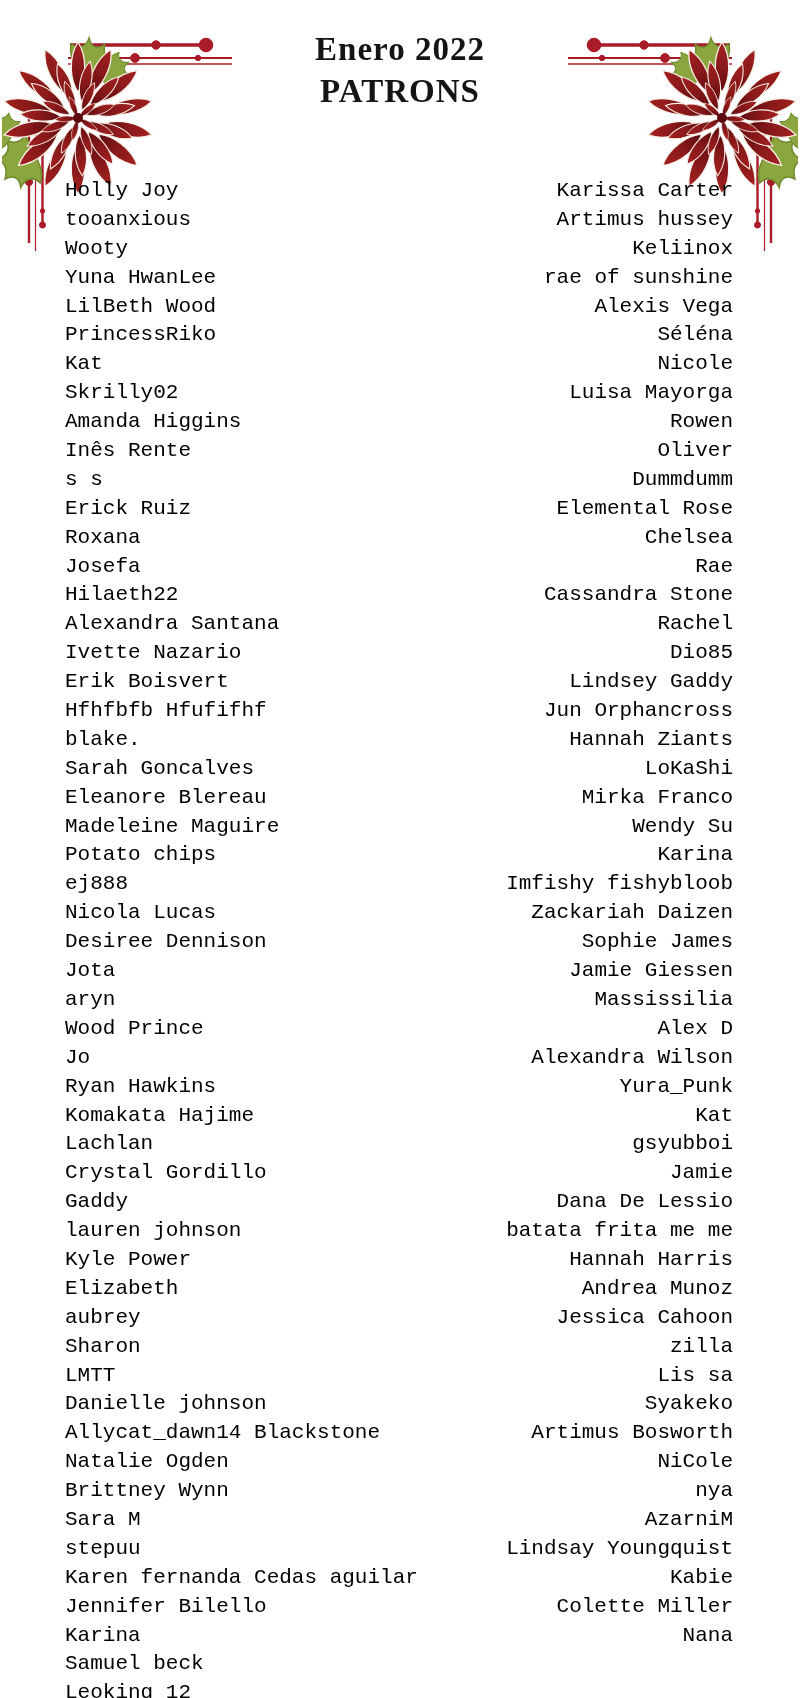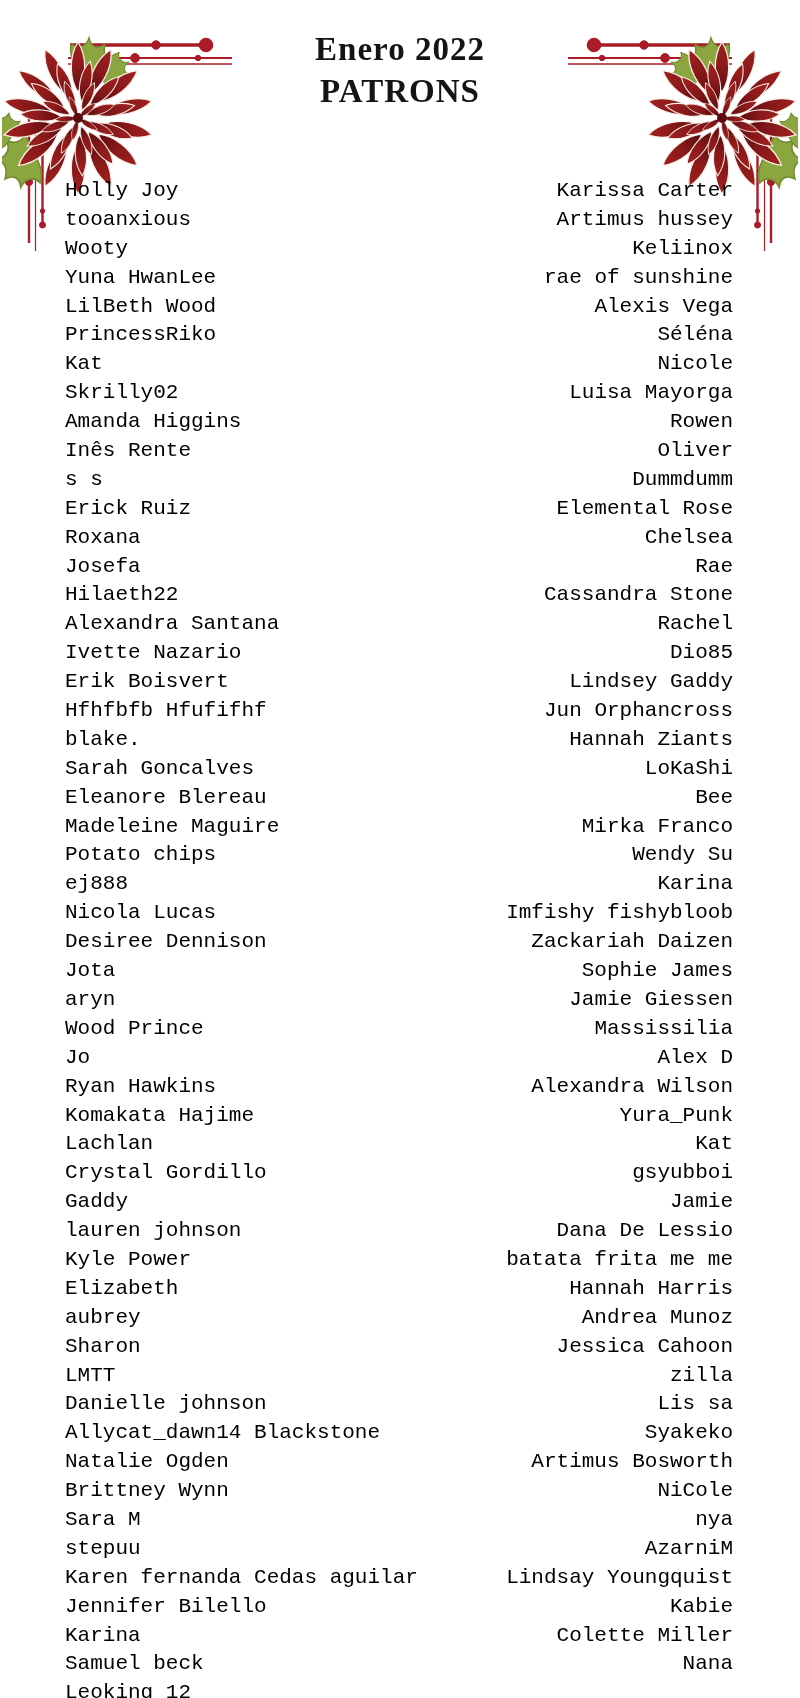--- a/index.html
+++ b/index.html
@@ -214,21 +214,20 @@
         <div class="name-row">Elemental Rose</div>
         <div class="name-row">Chelsea</div>
         <div class="name-row">Rae</div>
         <div class="name-row">Cassandra Stone</div>
         <div class="name-row">Rachel</div>
         <div class="name-row">Dio85</div>
         <div class="name-row">Lindsey Gaddy</div>
         <div class="name-row">Jun Orphancross</div>
         <div class="name-row">Hannah Ziants</div>
         <div class="name-row">LoKaShi</div>
-        <div class="name-row">Bee</div>
         <div class="name-row">Mirka Franco</div>
         <div class="name-row">Wendy Su</div>
         <div class="name-row">Karina</div>
         <div class="name-row">Imfishy fishybloob</div>
         <div class="name-row">Zackariah Daizen</div>
         <div class="name-row">Sophie James</div>
         <div class="name-row">Jamie Giessen</div>
         <div class="name-row">Massissilia</div>
         <div class="name-row">Alex D</div>
         <div class="name-row">Alexandra Wilson</div>

